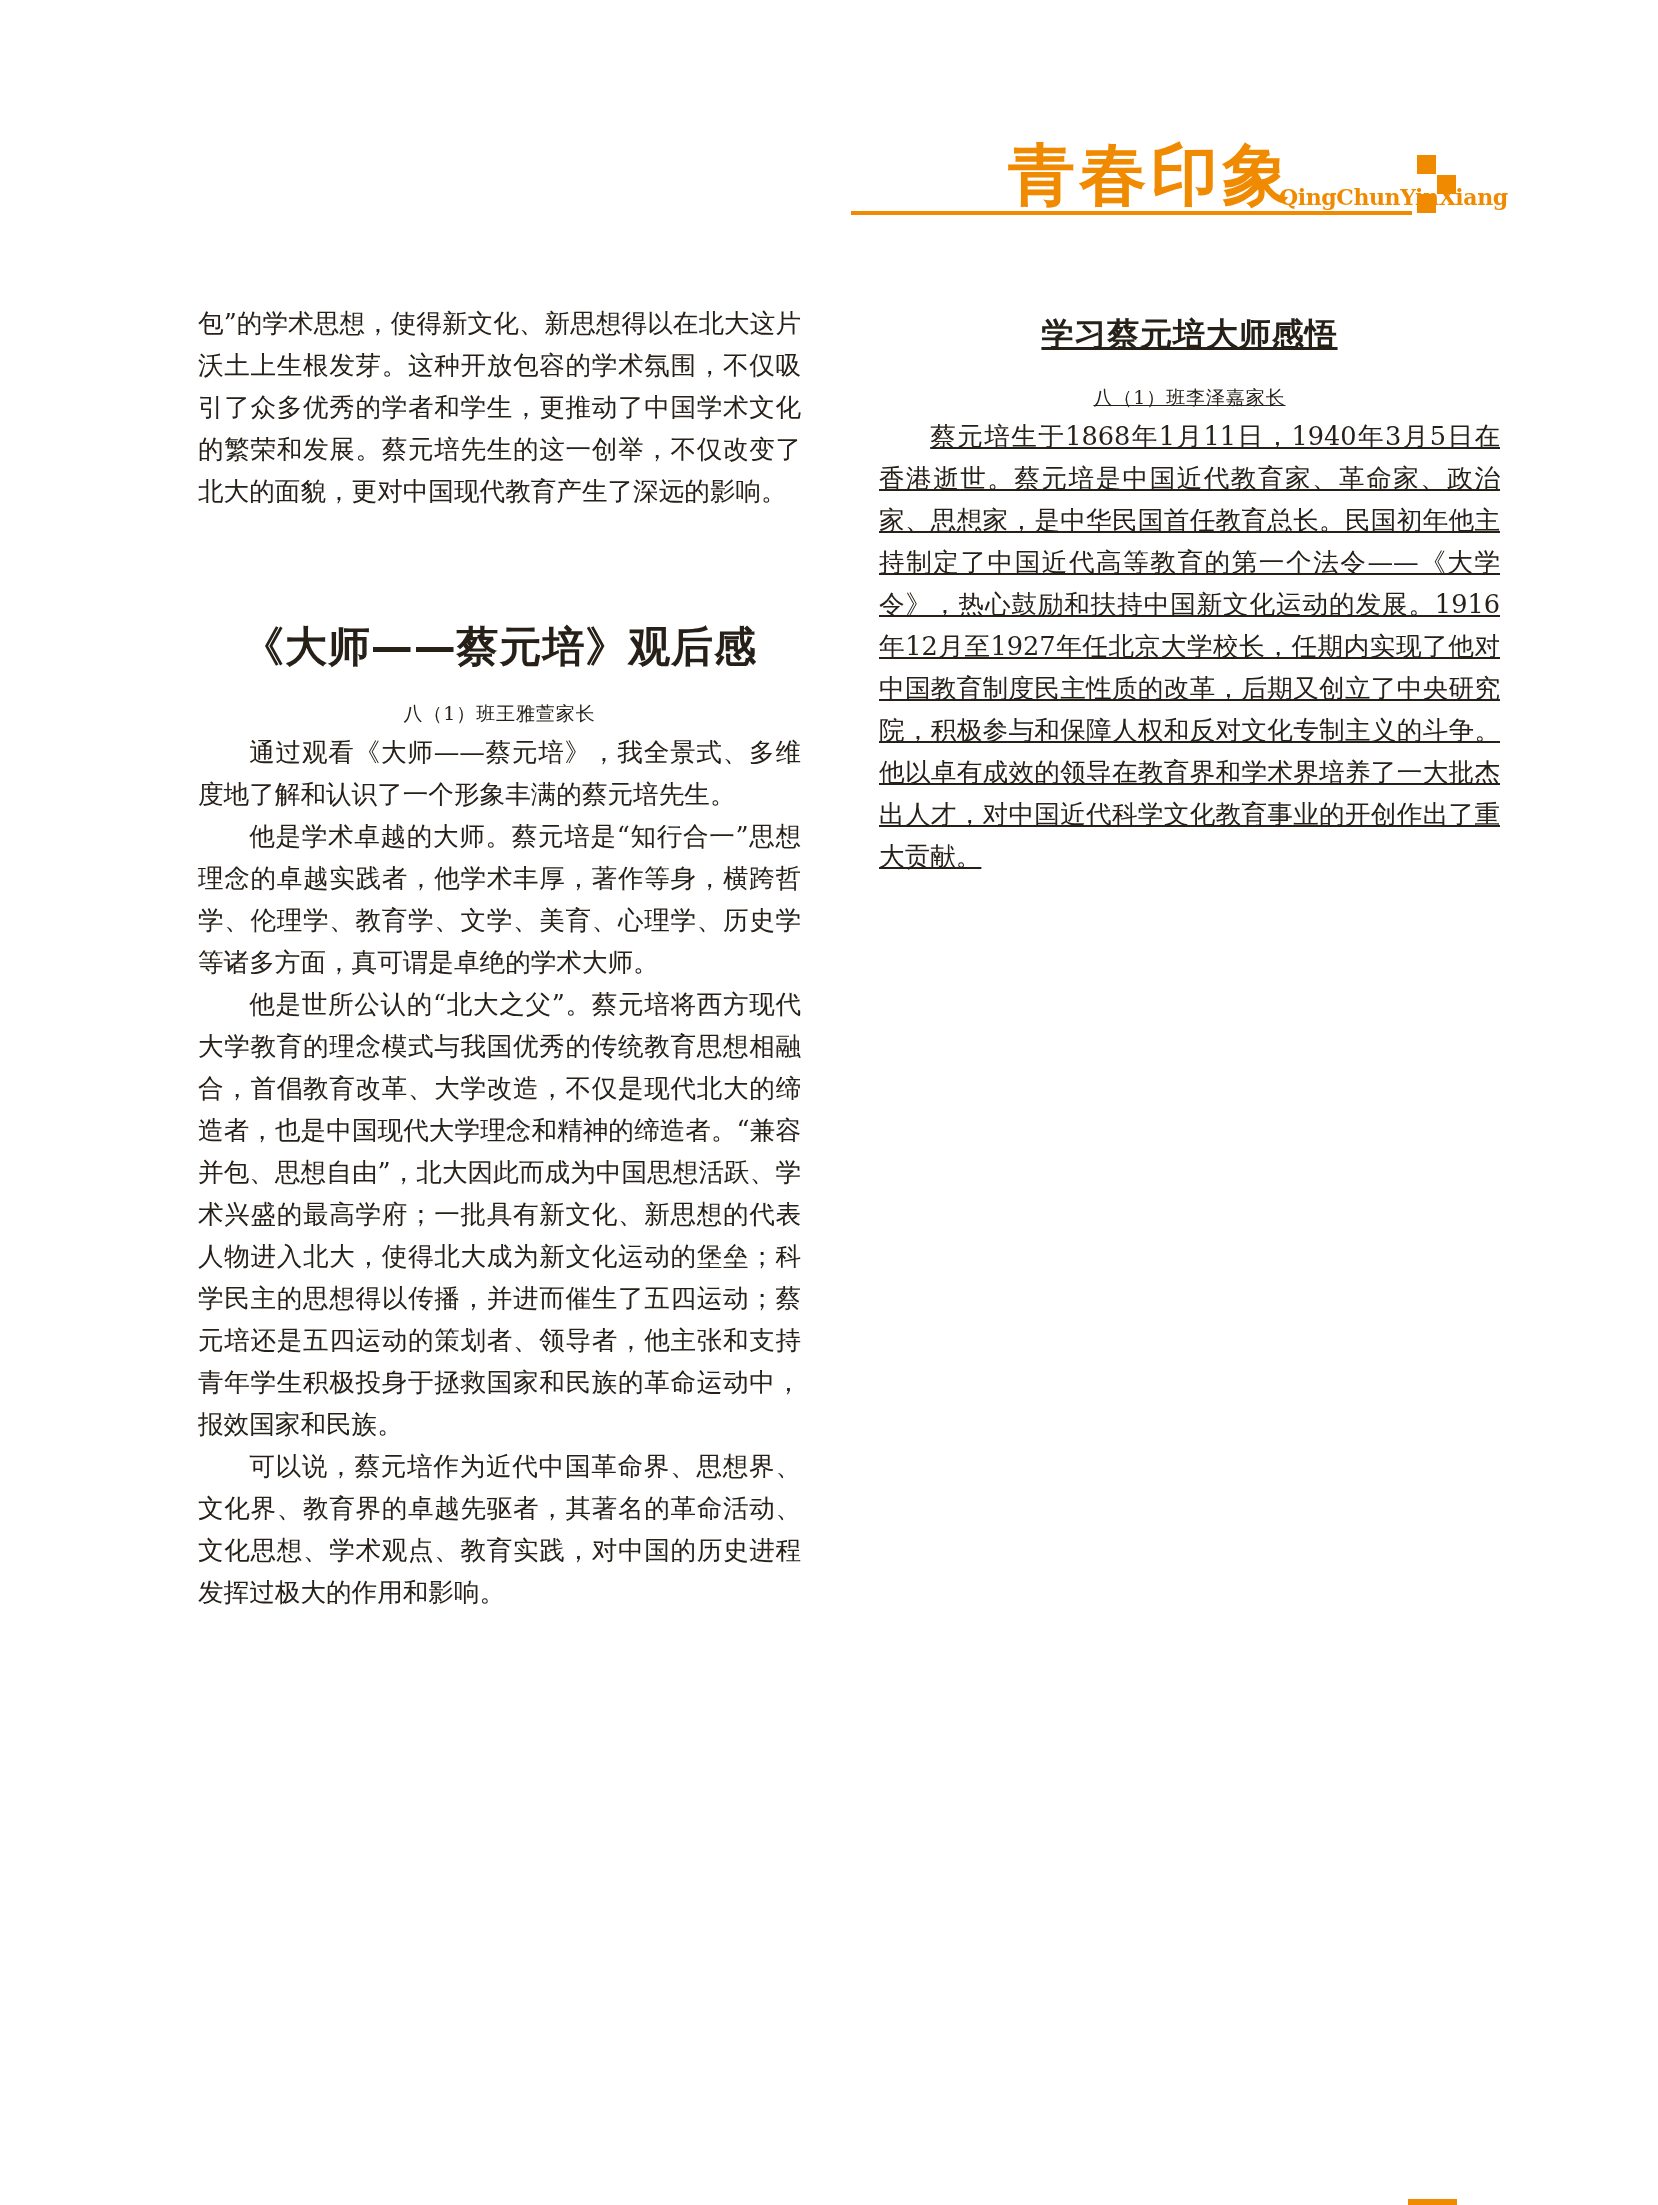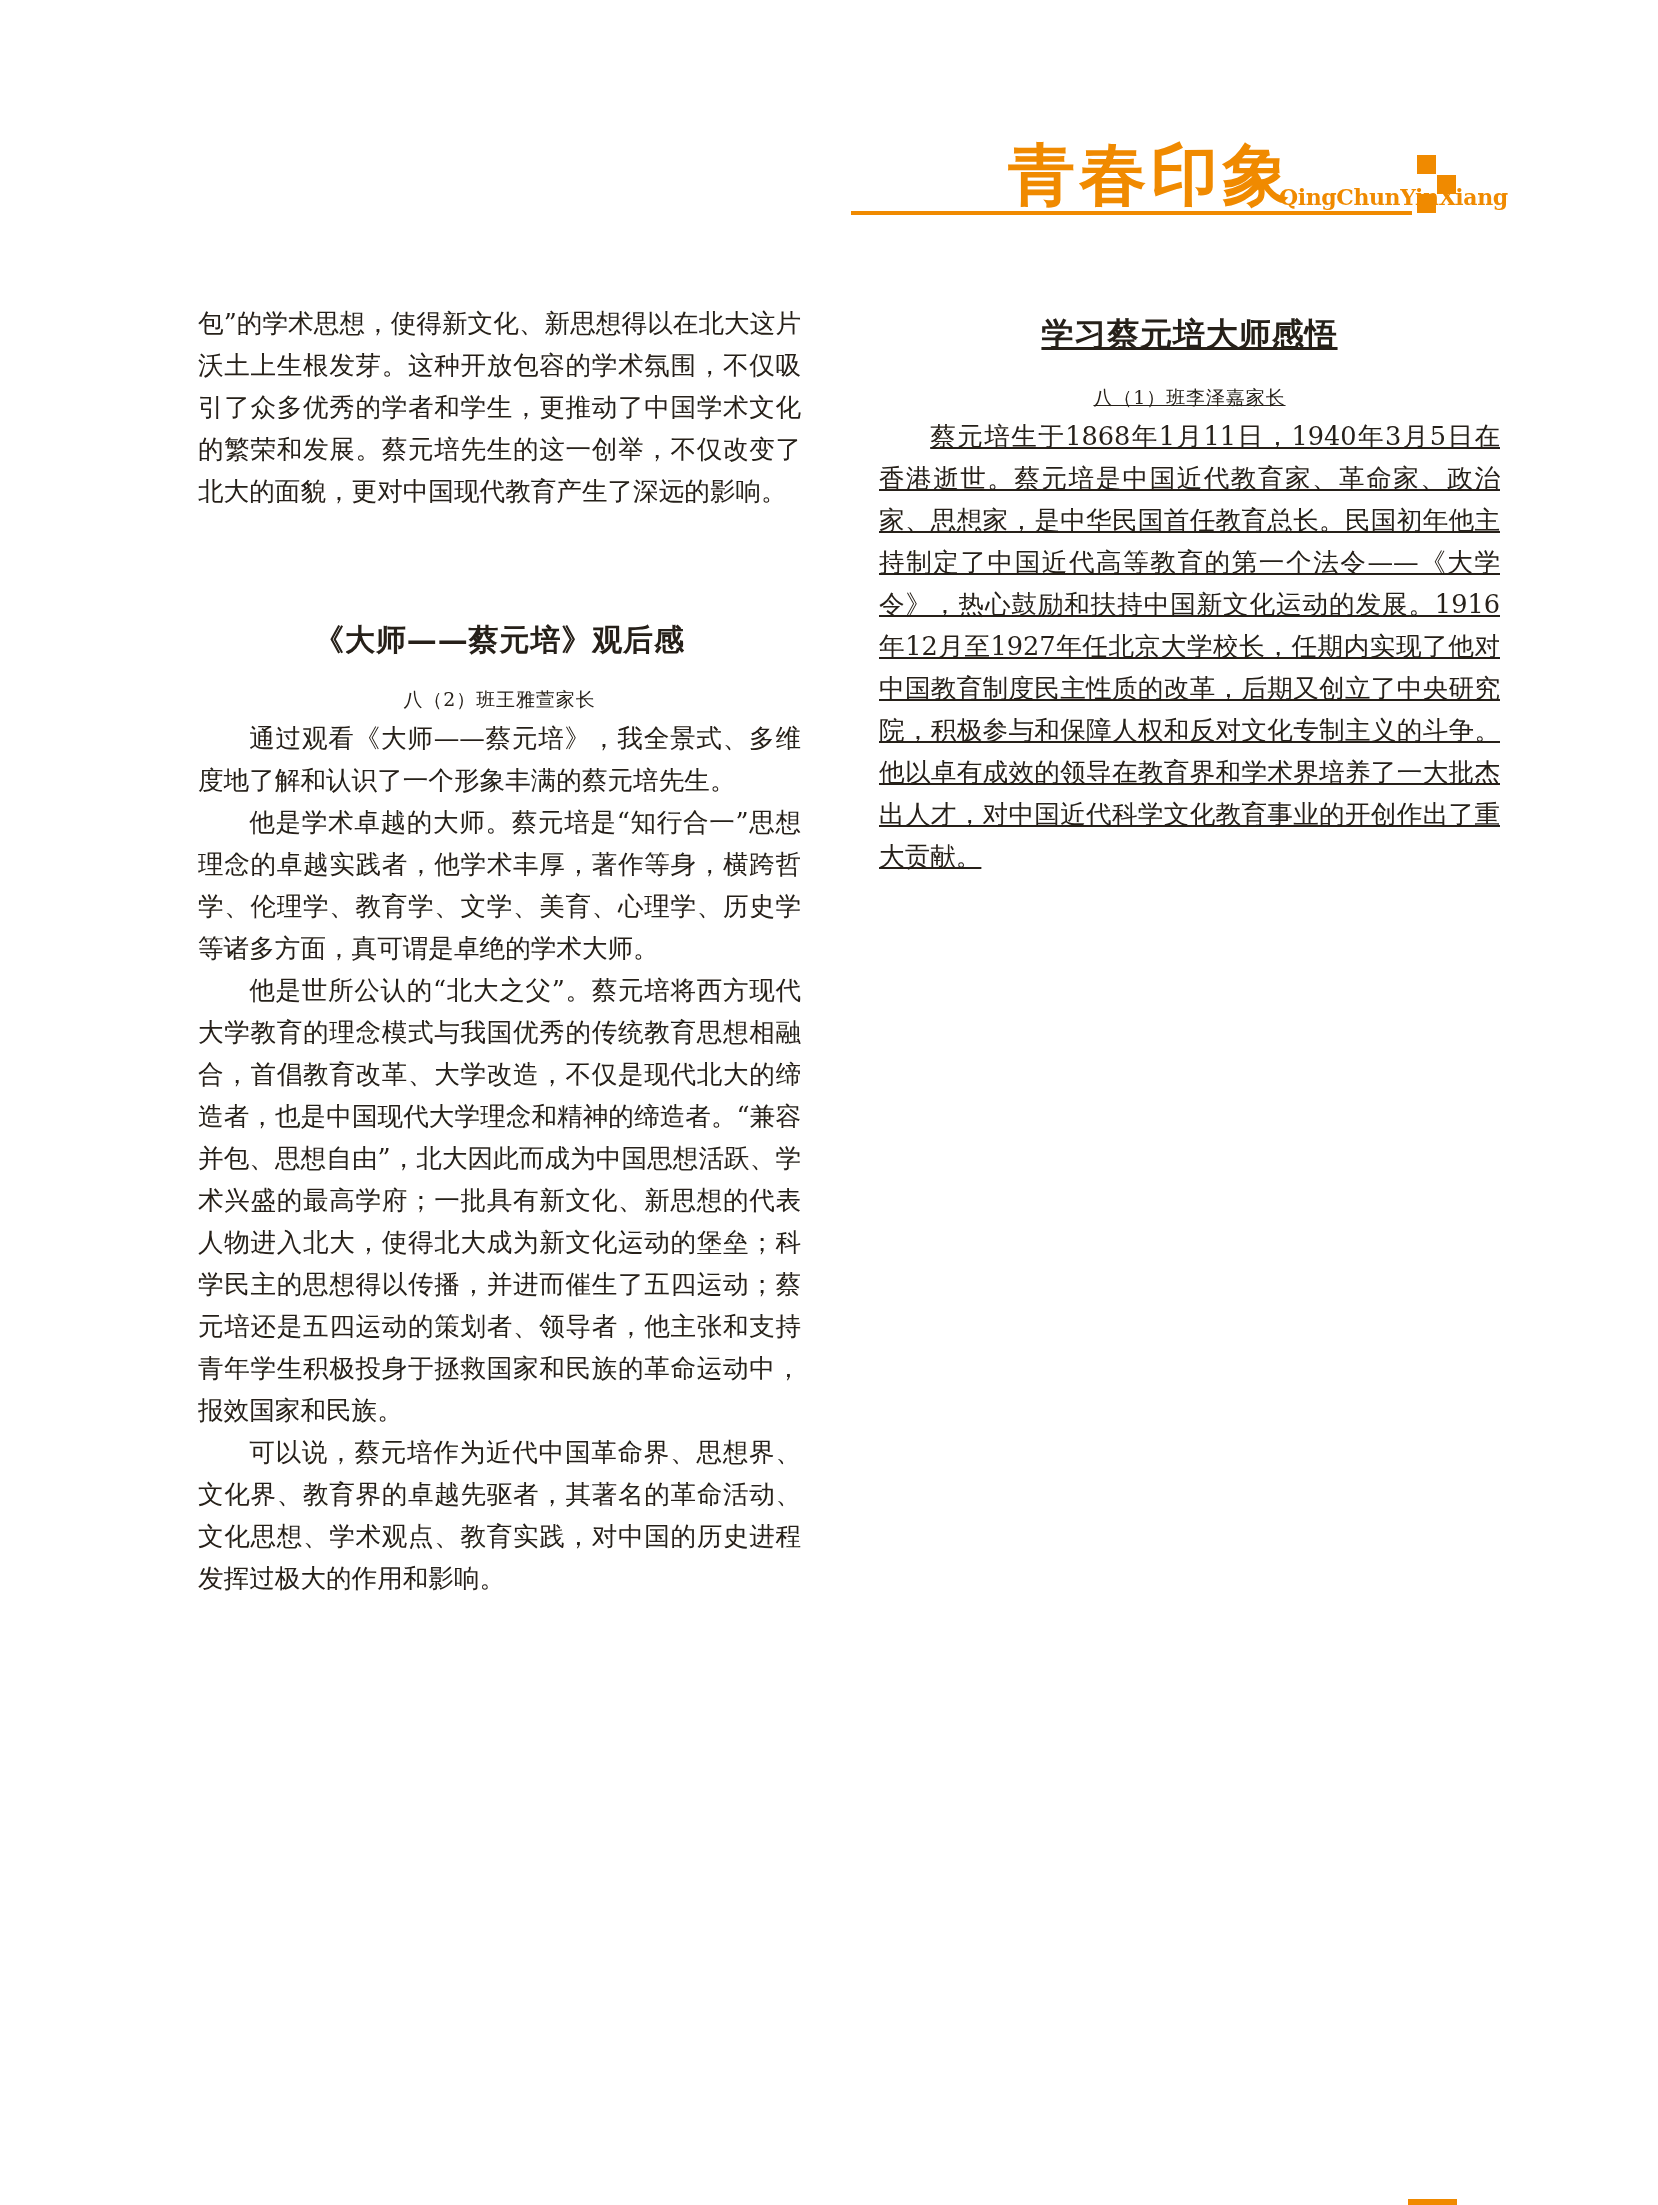--- a/index.html
+++ b/index.html
@@ -77,21 +77,21 @@
     padding: 0;
     text-indent: 2em;
   }
   .col p.no-indent { text-indent: 0; }
 
   .article-title {
     margin: 0;
     text-align: center;
     text-indent: 0;
     font-weight: bold;
-    font-size: 30px;
+    font-size: 42px;
     line-height: 1.2;
     letter-spacing: 0.9px;
   }
   .col-right .article-title { font-size: 32px; }
   .article-author {
     margin: 0;
     text-align: center;
     text-indent: 0;
     font-size: 19px;
     line-height: 35px;
@@ -137,21 +137,21 @@
   <div class="logo-cn">青春印象</div>
   <div class="logo-en">QingChunYinXiang</div>
   <div class="header-rule"></div>
   <div class="logo-square sq1"></div>
   <div class="logo-square sq2"></div>
   <div class="logo-square sq3"></div>
 
   <div class="col col-left">
     <p class="no-indent">包”的学术思想，使得新文化、新思想得以在北大这片沃土上生根发芽。这种开放包容的学术氛围，不仅吸引了众多优秀的学者和学生，更推动了中国学术文化的繁荣和发展。蔡元培先生的这一创举，不仅改变了北大的面貌，更对中国现代教育产生了深远的影响。</p>
     <h2 class="article-title lt-title">《大师——蔡元培》观后感</h2>
-    <div class="article-author lt-author">八（2）班王雅萱家长</div>
+    <div class="article-author lt-author">八（1）班王雅萱家长</div>
     <p class="lt-body">通过观看《大师——蔡元培》，我全景式、多维度地了解和认识了一个形象丰满的蔡元培先生。</p>
     <p>他是学术卓越的大师。蔡元培是“知行合一”思想理念的卓越实践者，他学术丰厚，著作等身，横跨哲学、伦理学、教育学、文学、美育、心理学、历史学等诸多方面，真可谓是卓绝的学术大师。</p>
     <p>他是世所公认的“北大之父”。蔡元培将西方现代大学教育的理念模式与我国优秀的传统教育思想相融合，首倡教育改革、大学改造，不仅是现代北大的缔造者，也是中国现代大学理念和精神的缔造者。“兼容并包、思想自由”，北大因此而成为中国思想活跃、学术兴盛的最高学府；一批具有新文化、新思想的代表人物进入北大，使得北大成为新文化运动的堡垒；科学民主的思想得以传播，并进而催生了五四运动；蔡元培还是五四运动的策划者、领导者，他主张和支持青年学生积极投身于拯救国家和民族的革命运动中，报效国家和民族。</p>
     <p>可以说，蔡元培作为近代中国革命界、思想界、文化界、教育界的卓越先驱者，其著名的革命活动、文化思想、学术观点、教育实践，对中国的历史进程发挥过极大的作用和影响。</p>
   </div>
 
   <div class="col col-right">
     <h2 class="article-title">学习蔡元培大师感悟</h2>
     <div class="article-author rt-author">八（1）班李泽嘉家长</div>
     <p class="rt-body">蔡元培生于1868年1月11日，1940年3月5日在香港逝世。蔡元培是中国近代教育家、革命家、政治家、思想家，是中华民国首任教育总长。民国初年他主持制定了中国近代高等教育的第一个法令——《大学令》，热心鼓励和扶持中国新文化运动的发展。1916年12月至1927年任北京大学校长，任期内实现了他对中国教育制度民主性质的改革，后期又创立了中央研究院，积极参与和保障人权和反对文化专制主义的斗争。他以卓有成效的领导在教育界和学术界培养了一大批杰出人才，对中国近代科学文化教育事业的开创作出了重大贡献。</p>

